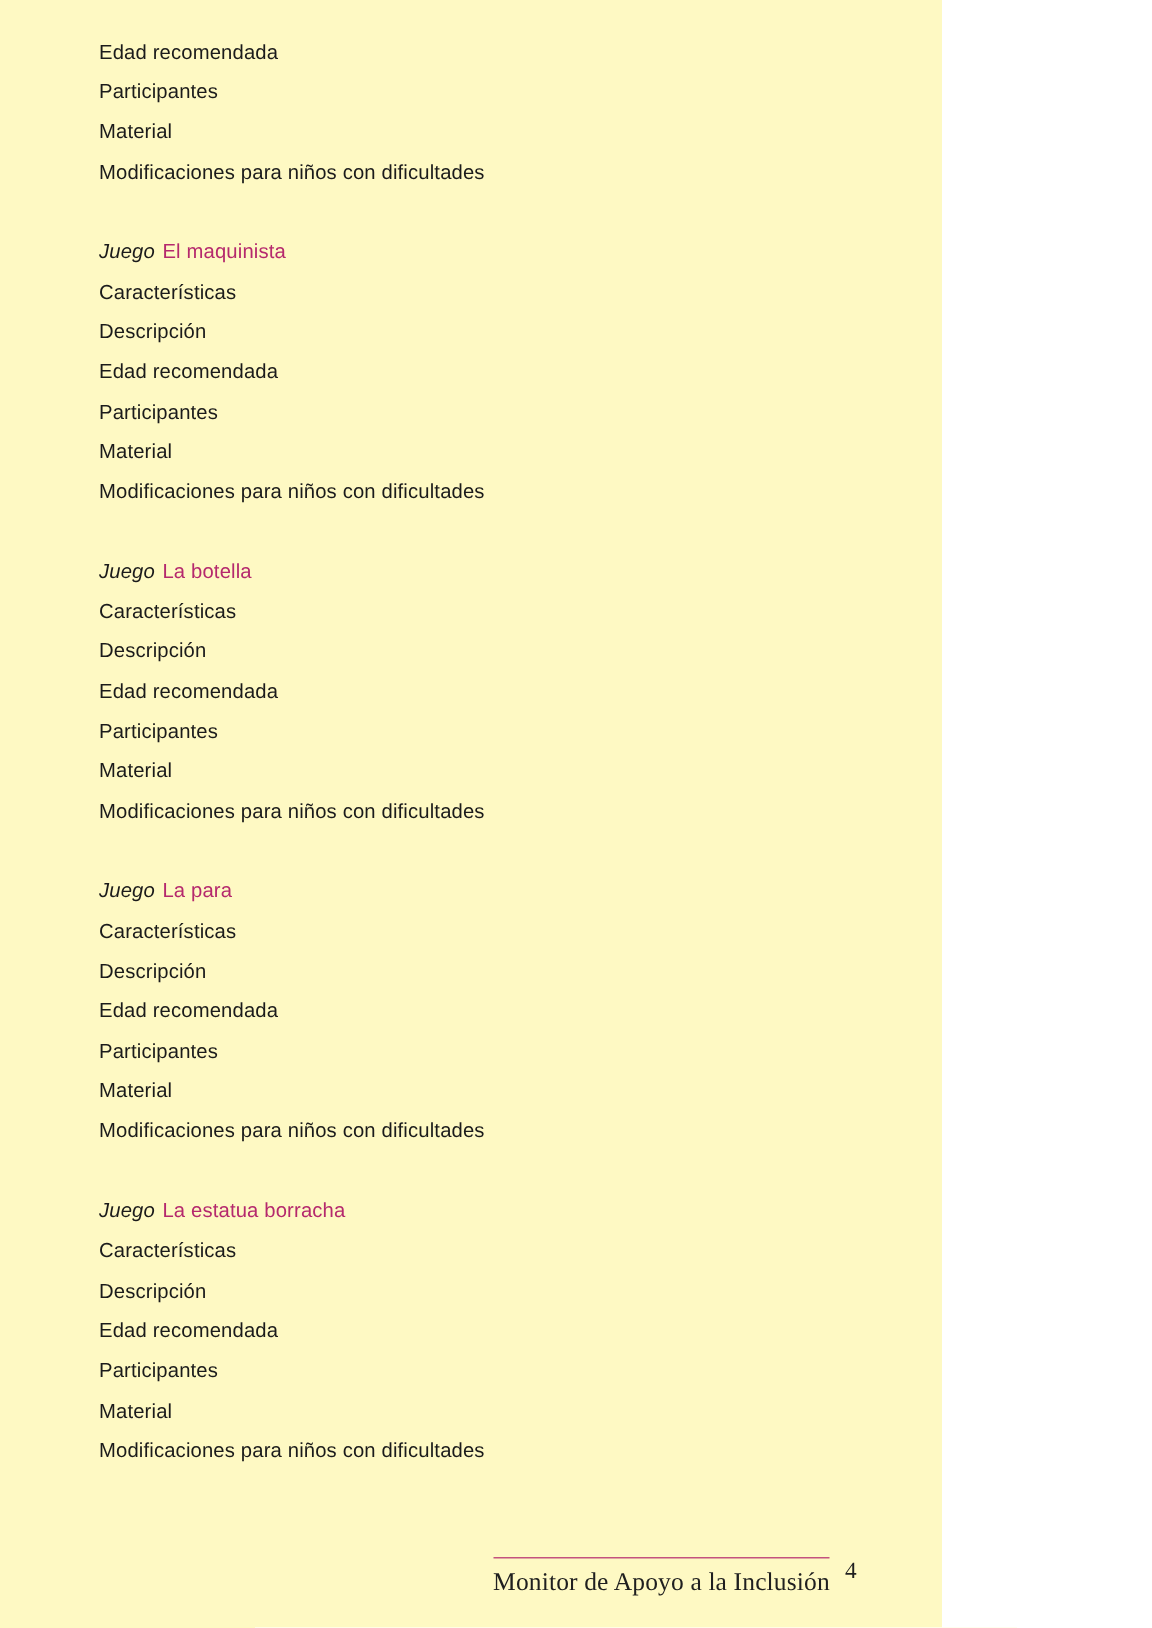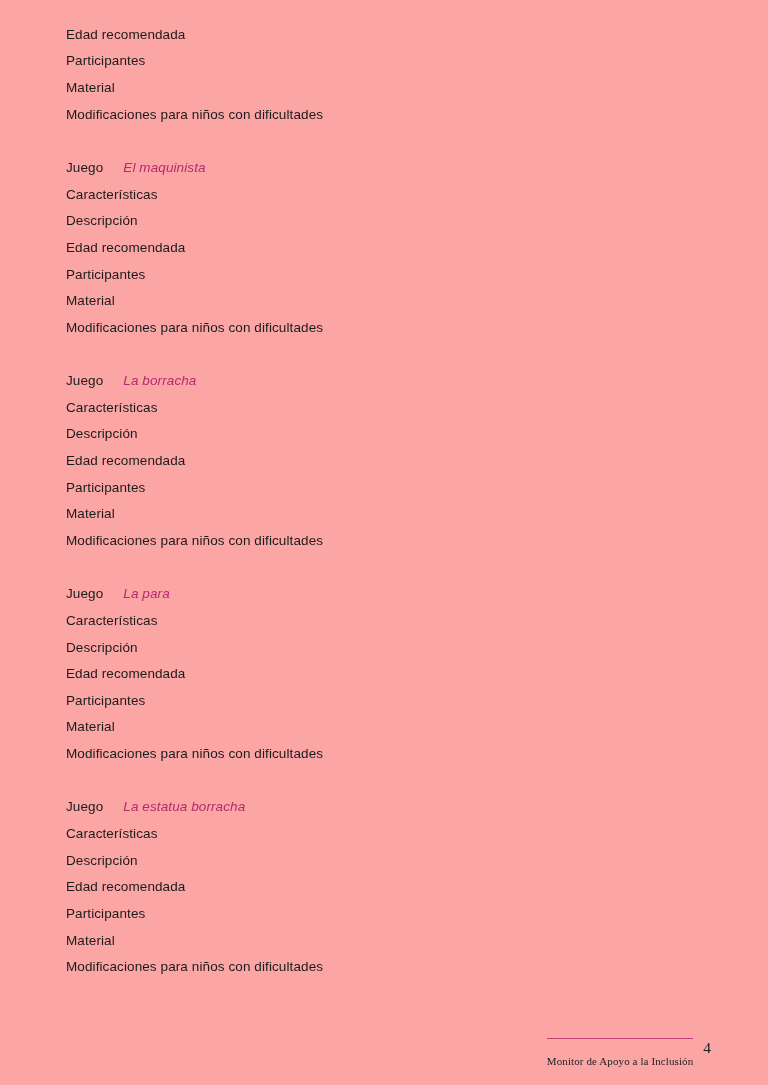--- a/index.html
+++ b/index.html
@@ -1,57 +1,56 @@
 <!DOCTYPE html>
 <html><head>
 <meta charset="utf-8">
 <style>
   * { margin: 0; padding: 0; box-sizing: border-box; }
   html, body { background: #ffffff; }
   .page {
     position: relative;
-    width: 768px;
+    width: 628px;
     height: 1085px;
-    background: #fca5a5;
+    background: #fef9c3;
     overflow: hidden;
     font-family: "Liberation Sans", "DejaVu Sans", sans-serif;
     color: #1b1b1b;
   }
   .content {
     padding: 21px 40px 0 66px;
   }
   .line {
     height: 26.65px;
     display: flex;
     align-items: center;
     font-size: 13.5px;
     letter-spacing: 0.1px;
     white-space: nowrap;
   }
   .section { margin-top: 26.65px; }
-  .prefix { color: #1b1b1b; }
+  .prefix { color: #1b1b1b; font-style: italic; }
   .game-link {
     color: #b5296d;
-    margin-left: 20px;
+    margin-left: 5px;
     cursor: pointer;
-    font-style: italic;
   }
   .footer {
     position: absolute;
     top: 1038px;
     right: 57px;
     display: flex;
     align-items: flex-start;
     font-family: "Liberation Serif", "DejaVu Serif", serif;
     color: #1f1f1f;
   }
   .footer-title {
     border-top: 1px solid rgba(181, 41, 109, 0.8);
-    padding-top: 16px;
-    font-size: 11px;
+    padding-top: 6px;
+    font-size: 17px;
     letter-spacing: 0.1px;
   }
   .footer-page-number {
     font-size: 15.5px;
     margin-left: 10px;
     padding-top: 1px;
   }
 </style>
 </head>
 <body>
@@ -75,21 +74,21 @@
       <div class="line">Descripción</div>
       <div class="line">Edad recomendada</div>
       <div class="line">Participantes</div>
       <div class="line">Material</div>
       <div class="line">Modificaciones para niños con dificultades</div>
     </div>
 
     <div class="section">
       <div class="line">
         <span class="prefix">Juego</span>
-        <span class="game-link">La borracha</span>
+        <span class="game-link">La botella</span>
       </div>
       <div class="line">Características</div>
       <div class="line">Descripción</div>
       <div class="line">Edad recomendada</div>
       <div class="line">Participantes</div>
       <div class="line">Material</div>
       <div class="line">Modificaciones para niños con dificultades</div>
     </div>
 
     <div class="section">

